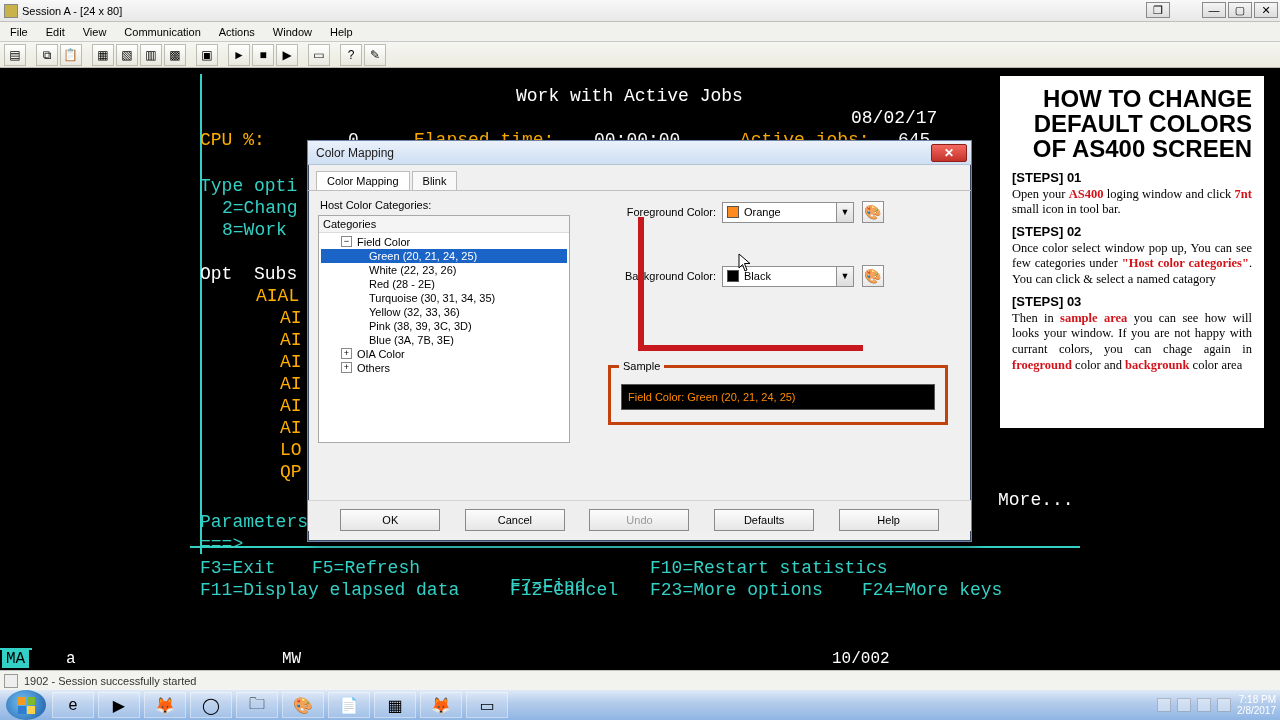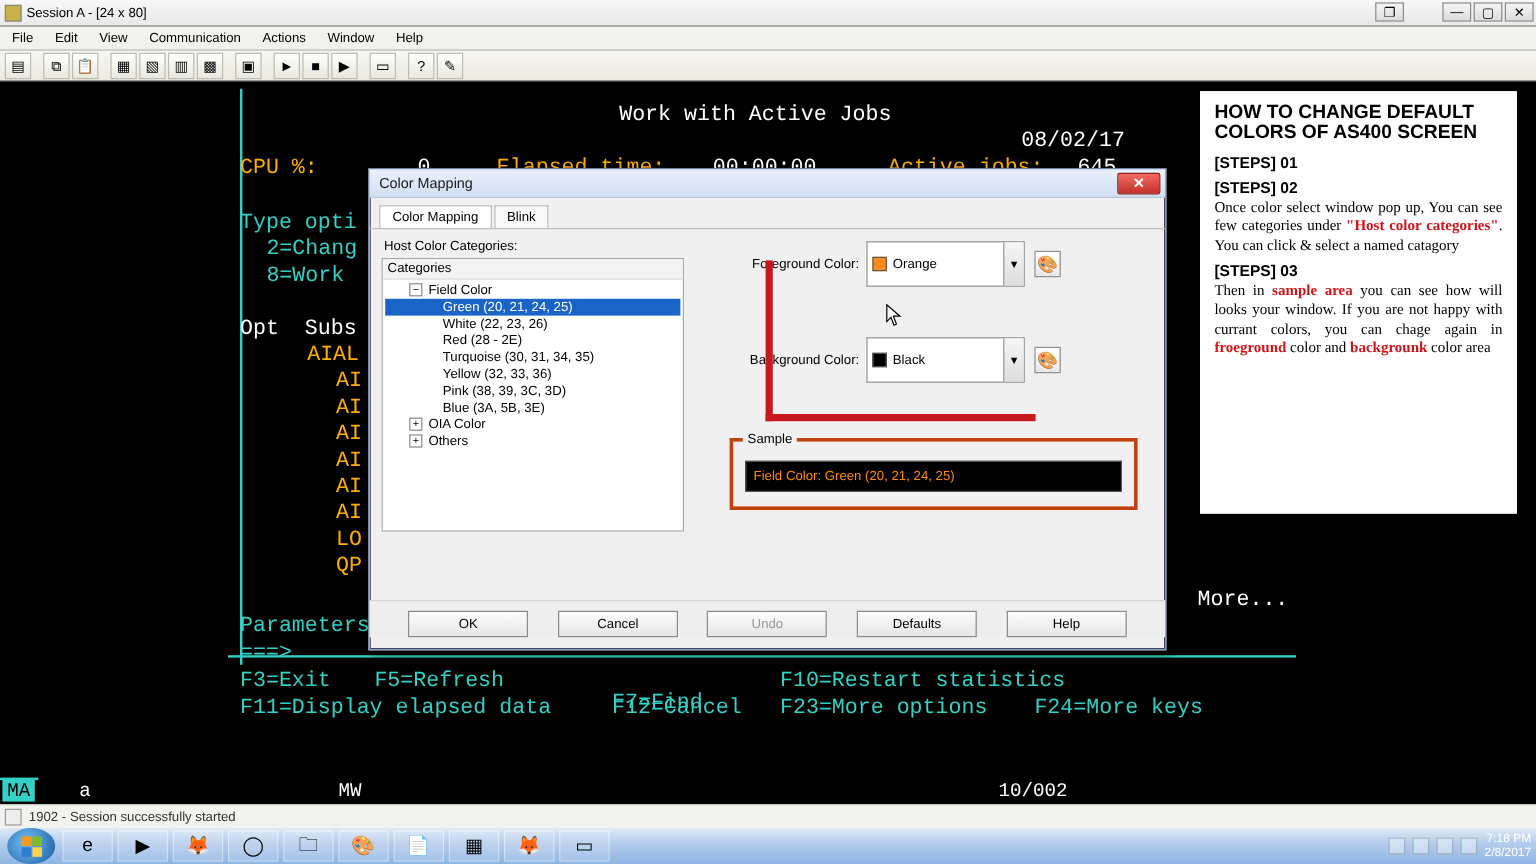--- a/index.html
+++ b/index.html
@@ -40,21 +40,21 @@
   .cyan{color:#33d0c5}
   .vline{position:absolute;width:2px;background:#33d0c5;}
   .hline{position:absolute;height:2px;background:#33d0c5}
   .more{position:absolute;color:#fff}
   
   .panel{
     position:absolute; right:16px; top:76px; width:264px; height:352px;
     background:#fff; color:#000; padding:8px 10px; font-family:Georgia,"Times New Roman",serif;
     font-size:12.5px; border:2px solid #fff;
   }
-  .panel h1{font-family:Arial,sans-serif;font-weight:900;font-size:16px;line-height:1.05;text-align:left;margin-bottom:8px}
+  .panel h1{font-family:Arial,sans-serif;font-weight:900;font-size:24px;line-height:1.05;text-align:right;margin-bottom:8px}
   .panel .step{font-family:Arial,sans-serif;font-weight:900;font-size:13px;margin:6px 0 2px}
   .panel p{text-align:justify;font-size:12.5px;line-height:1.25}
   .panel .red{color:#d2131a;font-weight:bold}
   
   .dlg{
     position:absolute; left:307px; top:140px; width:665px; height:402px;
     background:#f0f0f0; border:1px solid #6f83a6;
     box-shadow:0 0 0 1px #3b4a64 inset, 4px 4px 10px rgba(0,0,0,.4);
   }
   .dlg-title{height:24px;background:linear-gradient(#eaf1fb,#cfdff3);display:flex;align-items:center;padding:0 8px;font-size:12px;color:#1a1a1a;border-bottom:1px solid #b7c4d6}
@@ -69,21 +69,21 @@
   .tree{padding:2px}
   .tree-row{padding:1px 2px 1px 16px;position:relative;white-space:nowrap}
   .tree-row.l2{padding-left:36px}
   .tree-row.l3{padding-left:48px}
   .tree-row .sq{position:absolute;left:2px;top:1px;width:11px;height:11px;border:1px solid #888;background:#fff;text-align:center;line-height:9px;font-size:9px}
   .tree-row.l2 .sq{left:20px}
   .tree-row.sel{background:#1a63c7;color:#fff}
   .right-col{position:absolute;left:300px;top:60px;width:350px}
   .fld{display:flex;align-items:center;margin-bottom:42px}
   .fld label{width:108px;text-align:right;margin-right:6px;font-size:11px}
-  .combo{width:132px;height:38px;border:1px solid #8f8f8f;background:#fff;display:flex;align-items:center;padding:0 4px;position:relative}
+  .combo{width:132px;height:21px;border:1px solid #8f8f8f;background:#fff;display:flex;align-items:center;padding:0 4px;position:relative}
   .combo .sw{width:12px;height:12px;border:1px solid #555;margin-right:5px}
   .combo .drop{position:absolute;right:0;top:0;width:17px;height:100%;border-left:1px solid #8f8f8f;background:linear-gradient(#f6f6f6,#ddd);display:flex;align-items:center;justify-content:center;font-size:9px}
   .palette{width:22px;height:22px;border:1px solid #8f8f8f;background:linear-gradient(#fff,#e8e8e8);margin-left:8px;display:flex;align-items:center;justify-content:center;font-size:14px}
   .samplebox{position:absolute;left:300px;top:224px;width:340px;border:3px solid #c2410c;padding:16px 10px 12px;background:#f0f0f0}
   .samplebox .leg{position:absolute;left:8px;top:-8px;background:#f0f0f0;padding:0 4px;font-size:11px}
   .sample-strip{height:22px;background:#000;color:#ff8a00;font-size:11px;display:flex;align-items:center;padding:12px 6px;border:1px solid #555}
   .redmark{position:absolute;left:330px;top:76px;width:225px;height:134px;border-left:6px solid #c7181e;border-bottom:6px solid #c7181e;pointer-events:none}
   .dlg-btns{position:absolute;left:0;right:0;bottom:10px;display:flex;justify-content:space-around;padding:0 20px;background:#eee;padding-top:8px;border-top:1px solid #d4d4d4}
   .btn{width:100px;height:22px;border:1px solid #8a8a8a;background:linear-gradient(#fcfcfc,#e6e6e6);font-size:11px}
   .btn.disabled{color:#999}
@@ -203,20 +203,23 @@
 <div class="statusbar">
   <span class="oia-col" style="left:2px;color:#000;background:#33d0c5;padding:0 4px">MA</span>
   <span class="oia-col" style="left:66px">a</span>
   <span class="oia-col" style="left:282px">MW</span>
   <span class="oia-col" style="left:832px">10/002</span>
 </div>
 
 <div class="panel">
   <h1>HOW TO CHANGE DEFAULT COLORS OF AS400 SCREEN</h1>
   <div class="step">[STEPS] 01</div>
+  <p>
+    <span>Open your </span><span class="red">AS400</span><span> loging window and click </span><span class="red">7nt</span><span> small icon in tool bar.</span>
+  </p>
   <div class="step">[STEPS] 02</div>
   <p>
     <span>Once color select window pop up, You can see few categories under </span><span class="red">"Host color categories"</span><span>. You can click &amp; select a named catagory</span>
   </p>
   <div class="step">[STEPS] 03</div>
   <p>
     <span>Then in </span><span class="red">sample area</span><span> you can see how will looks your window. If you are not happy with currant colors, you can chage again in </span><span class="red">froeground</span><span> color and </span><span class="red">backgrounk</span><span> color area</span>
   </p>
 </div>
 
@@ -232,21 +235,21 @@
     <div class="cat-box">
       <div class="cat-hdr">Categories</div>
       <div class="tree">
         <div class="tree-row l2"><span class="sq">−</span><span>Field Color</span></div>
         <div class="tree-row l3 sel">Green (20, 21, 24, 25)</div>
         <div class="tree-row l3">White (22, 23, 26)</div>
         <div class="tree-row l3">Red (28 - 2E)</div>
         <div class="tree-row l3">Turquoise (30, 31, 34, 35)</div>
         <div class="tree-row l3">Yellow (32, 33, 36)</div>
         <div class="tree-row l3">Pink (38, 39, 3C, 3D)</div>
-        <div class="tree-row l3">Blue (3A, 5B, 3E)</div>
+        <div class="tree-row l3">Blue (3A, 7B, 3E)</div>
         <div class="tree-row l2"><span class="sq">+</span><span>OIA Color</span></div>
         <div class="tree-row l2"><span class="sq">+</span><span>Others</span></div>
       </div>
     </div>
 
     <div class="right-col">
       <div class="fld">
         <label>Foreground Color:</label>
         <div class="combo">
           <span class="sw" style="background:#ff8a1e"></span>

